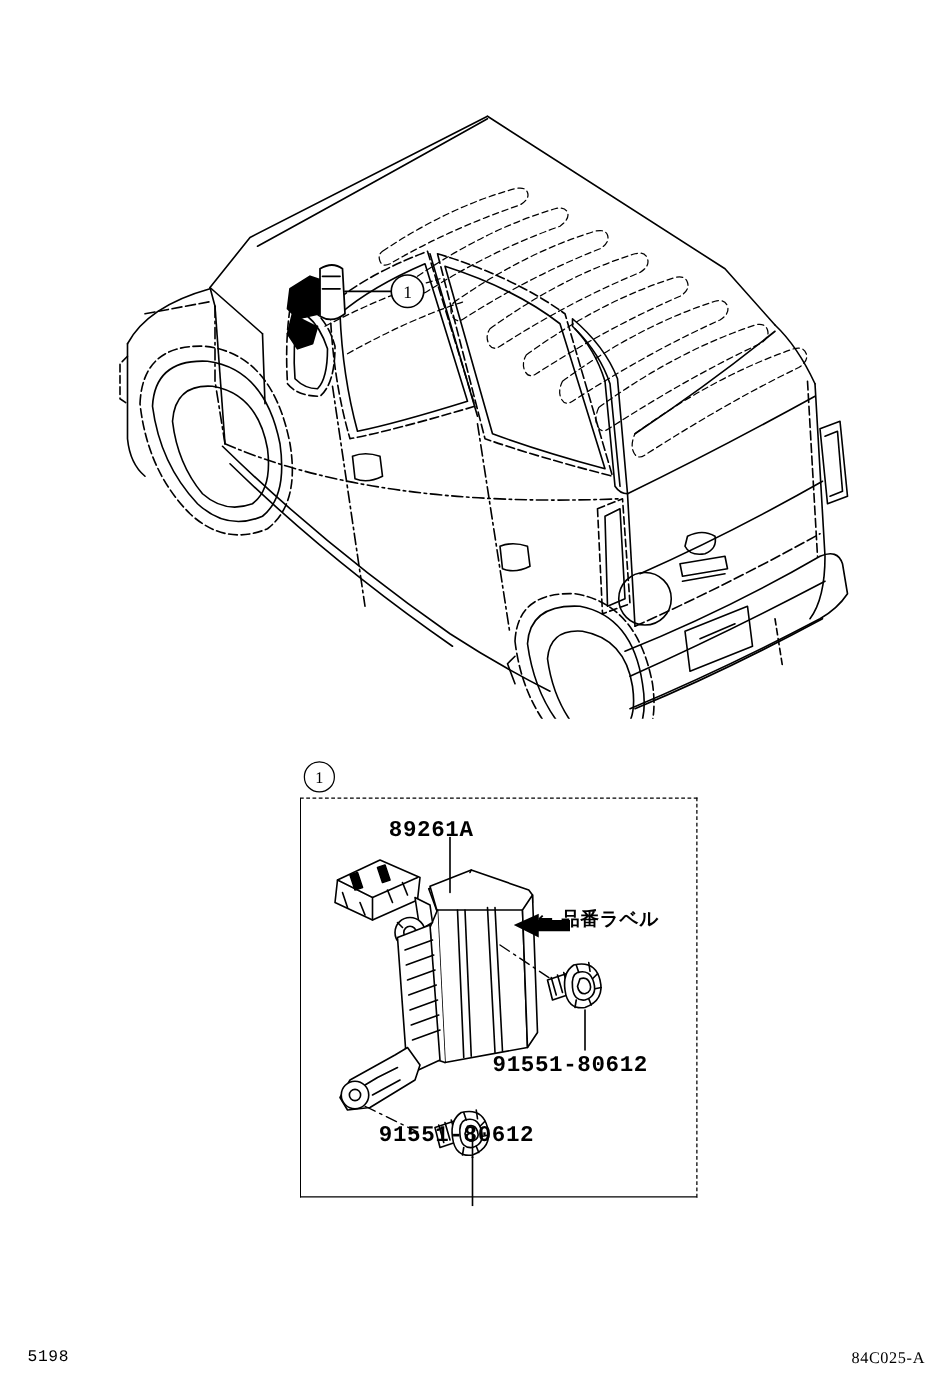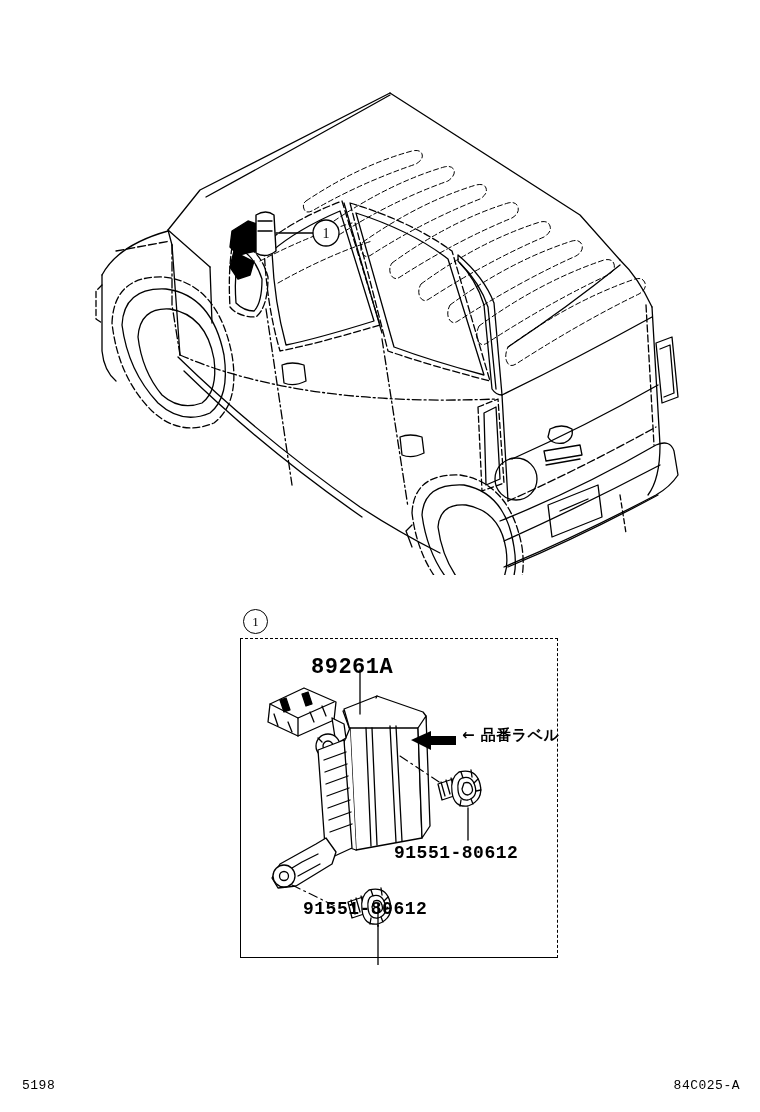--- a/index.html
+++ b/index.html
@@ -87,58 +87,57 @@
     position: absolute;
     font-family: "Liberation Mono", "DejaVu Sans Mono", monospace;
     font-weight: bold;
     color: #000;
     white-space: nowrap;
     letter-spacing: 0.5px;
   }
   #label-ecu {
     left: 311px;
     top: 655px;
-    font-size: 22px;
+    font-size: 18px;
   }
   #label-bolt-upper {
     left: 394px;
     top: 843px;
     font-size: 18px;
   }
   #label-bolt-lower {
     left: 303px;
     top: 899px;
     font-size: 18px;
   }
   #label-jp {
     position: absolute;
     left: 430px;
     top: 726px;
     font-family: "DejaVu Sans", sans-serif;
     font-size: 15px;
     font-weight: bold;
     white-space: nowrap;
     letter-spacing: 0.5px;
-    margin-left: 32px;
   }
 
   
   #footer-left {
     position: absolute;
     left: 22px;
     top: 1078px;
     font-family: "Liberation Mono", "DejaVu Sans Mono", monospace;
     font-size: 13px;
     letter-spacing: 0.5px;
   }
   #footer-right {
     position: absolute;
     right: 20px;
     top: 1078px;
-    font-family: Liberation Mono, monospace;
+    font-family: Liberation Serif, serif;
     font-size: 13px;
     letter-spacing: 0.5px;
   }
 </style>
 </head>
 <body>
 
 <div id="sheet">
 
   <div id="vehicle-illustration">

